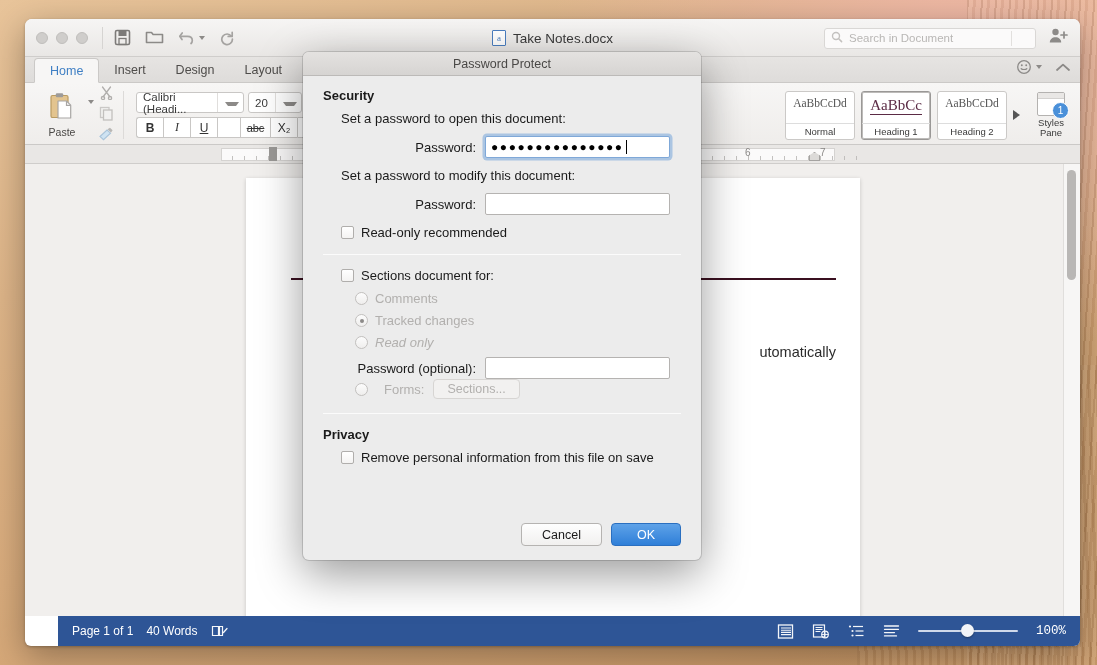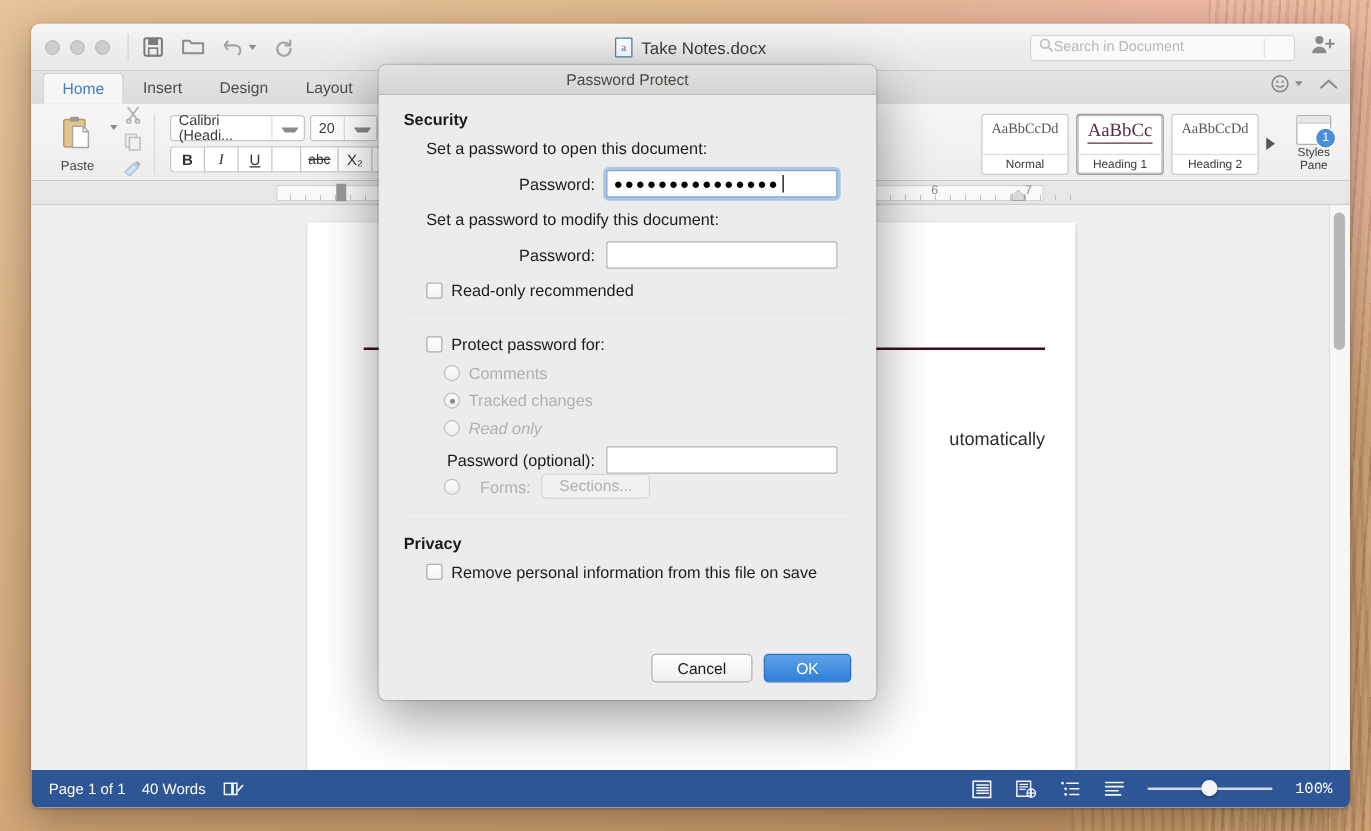--- a/index.html
+++ b/index.html
@@ -73,21 +73,21 @@
     display: flex; align-items: center; justify-content: center;
     font-family: "Liberation Serif", serif;
   }
   .tb-right {
     position: absolute; right: 12px; top: 0; height: 38px;
     display: flex; align-items: center; gap: 12px;
   }
   .searchbox {
     width: 212px; height: 21px; border: 1px solid #d9d7d5; border-radius: 3px;
     background: #fbfafa; display: flex; align-items: center; padding: 0 6px;
-    gap: 0; position: relative;
+    gap: 6px; position: relative;
   }
   .searchbox .ph { font-size: 11.5px; color: #b9b7b5; }
   .searchbox .divl { position: absolute; right: 23px; top: 2px; bottom: 2px;
                      width: 1px; background: #e2e0de; }
 
   
   .tabstrip {
     height: 26px; flex: 0 0 26px; display: flex; align-items: flex-end;
     background: linear-gradient(#e6e4e2, #dedcda);
     padding-left: 9px; border-bottom: 1px solid #cbc9c7;
@@ -199,21 +199,21 @@
                color: #2b2b2b; text-align: right; }
   .scrollbar { position: absolute; right: 4px; top: 6px; width: 9px; height: 110px;
                border-radius: 5px; background: #b9b7b5; }
   .scroll-track { position: absolute; right: 0; top: 0; bottom: 0; width: 17px;
                   background: #f7f6f5; border-left: 1px solid #e0dedc; }
 
   
   .statusbar {
     height: 30px; flex: 0 0 30px; background: #2e5596;
     display: flex; align-items: center; color: #fff; font-size: 12px;
-    padding: 0 14px; gap: 8px;
+    padding: 0 14px; gap: 8px; margin-left: 33px;
   }
   .sb-left { display: flex; align-items: center; gap: 13px; }
   .sb-right { margin-left: auto; display: flex; align-items: flex-start; gap: 18px; font-family: Liberation Mono, monospace; }
   .view-ic { opacity: .95; display: flex; align-items: center; }
   .zoom-slider { width: 100px; height: 14px; position: relative;
                  display: flex; align-items: center; }
   .zoom-track { width: 100%; height: 2px; background: #cfd9ea; border-radius: 2px; }
   .zoom-knob { position: absolute; left: 43px; width: 13px; height: 13px;
                border-radius: 50%; background: #f2f4f8;
                box-shadow: 0 1px 2px rgba(0,0,0,.35); }
@@ -562,21 +562,21 @@
     </div>
     <div class="line" style="padding-left:18px;">
       <span class="cb"></span>
       <span>Read-only recommended</span>
     </div>
 
     <div class="hr"></div>
 
     <div class="line" style="padding-left:18px;margin-bottom:8px;">
       <span class="cb"></span>
-      <span>Protect password for:</span>
+      <span>Sections document for:</span>
     </div>
     <div class="line" style="padding-left:32px;margin-bottom:7px;">
       <span class="rb"></span>
       <span class="disabled">Comments</span>
     </div>
     <div class="line" style="padding-left:32px;margin-bottom:7px;">
       <span class="rb on"></span>
       <span class="disabled">Tracked changes</span>
     </div>
     <div class="line" style="padding-left:32px;margin-bottom:7px;font-style:italic;">

